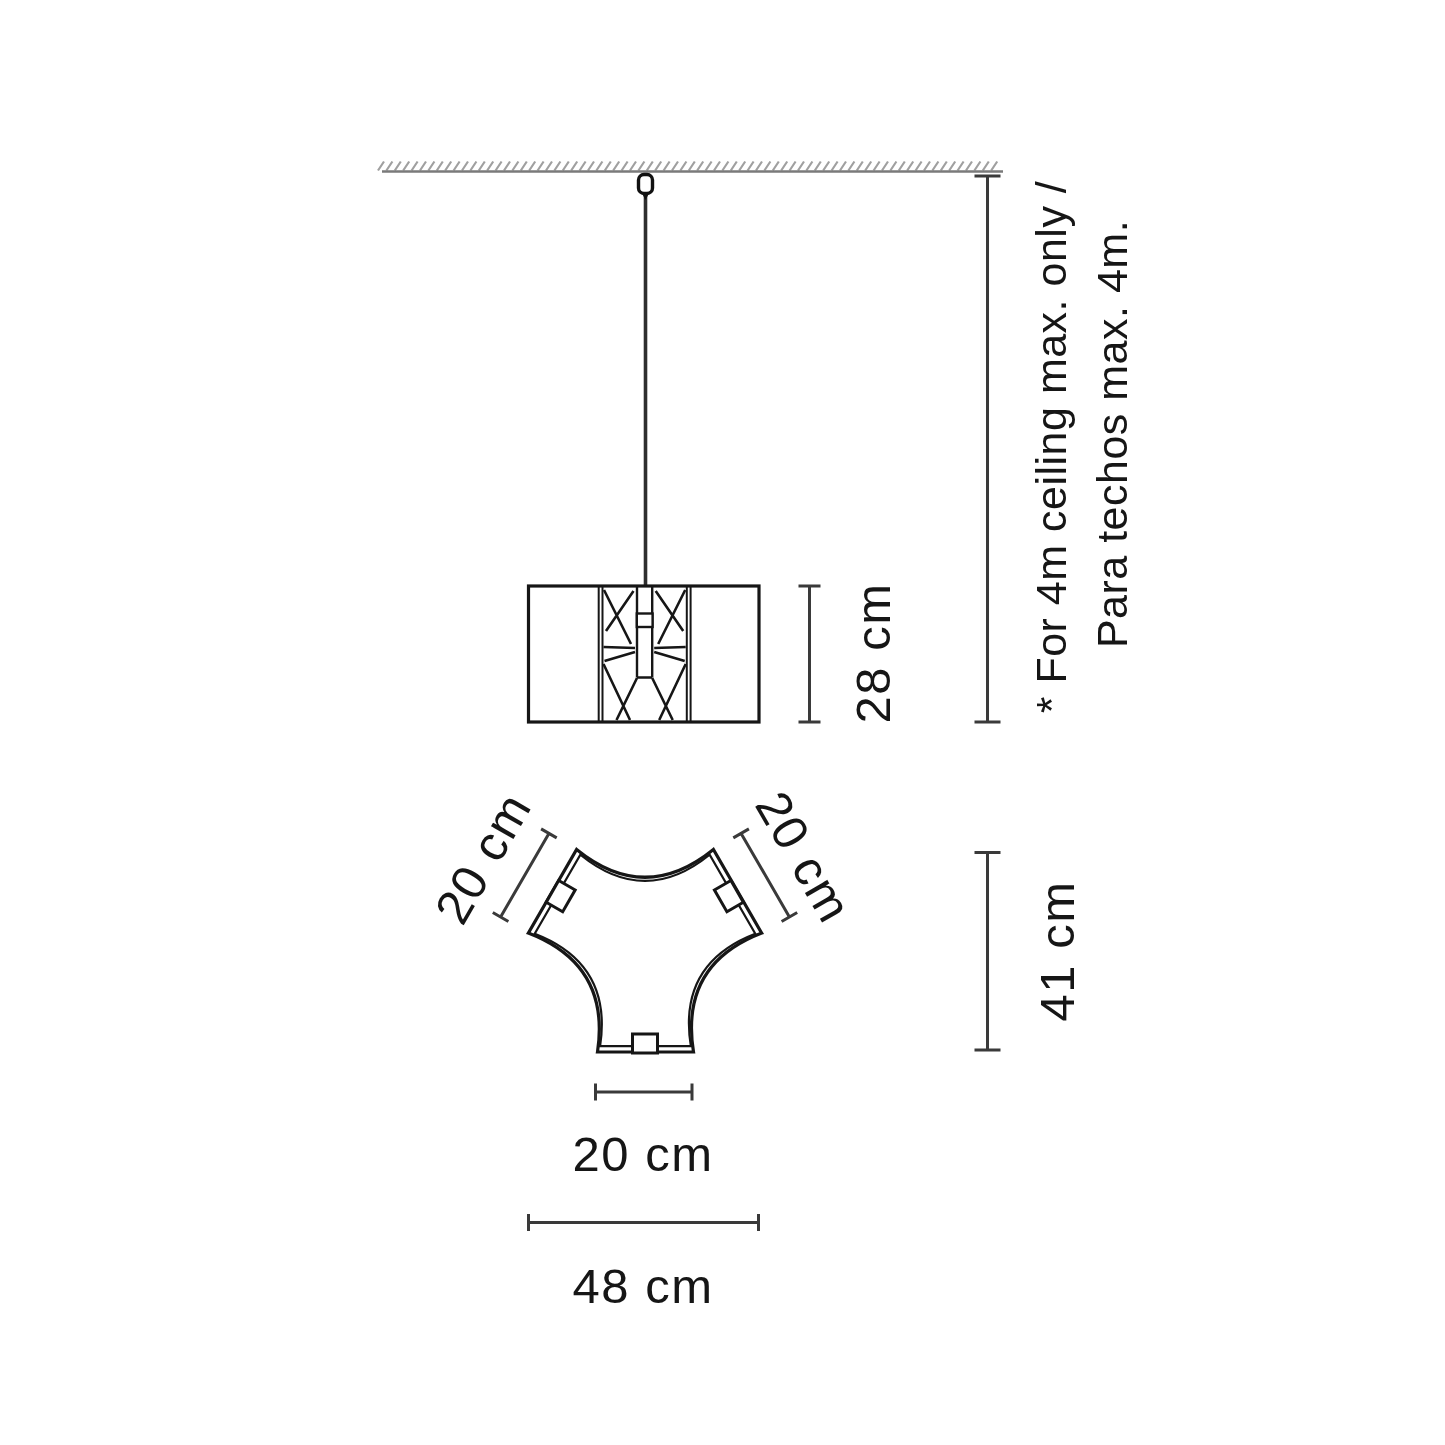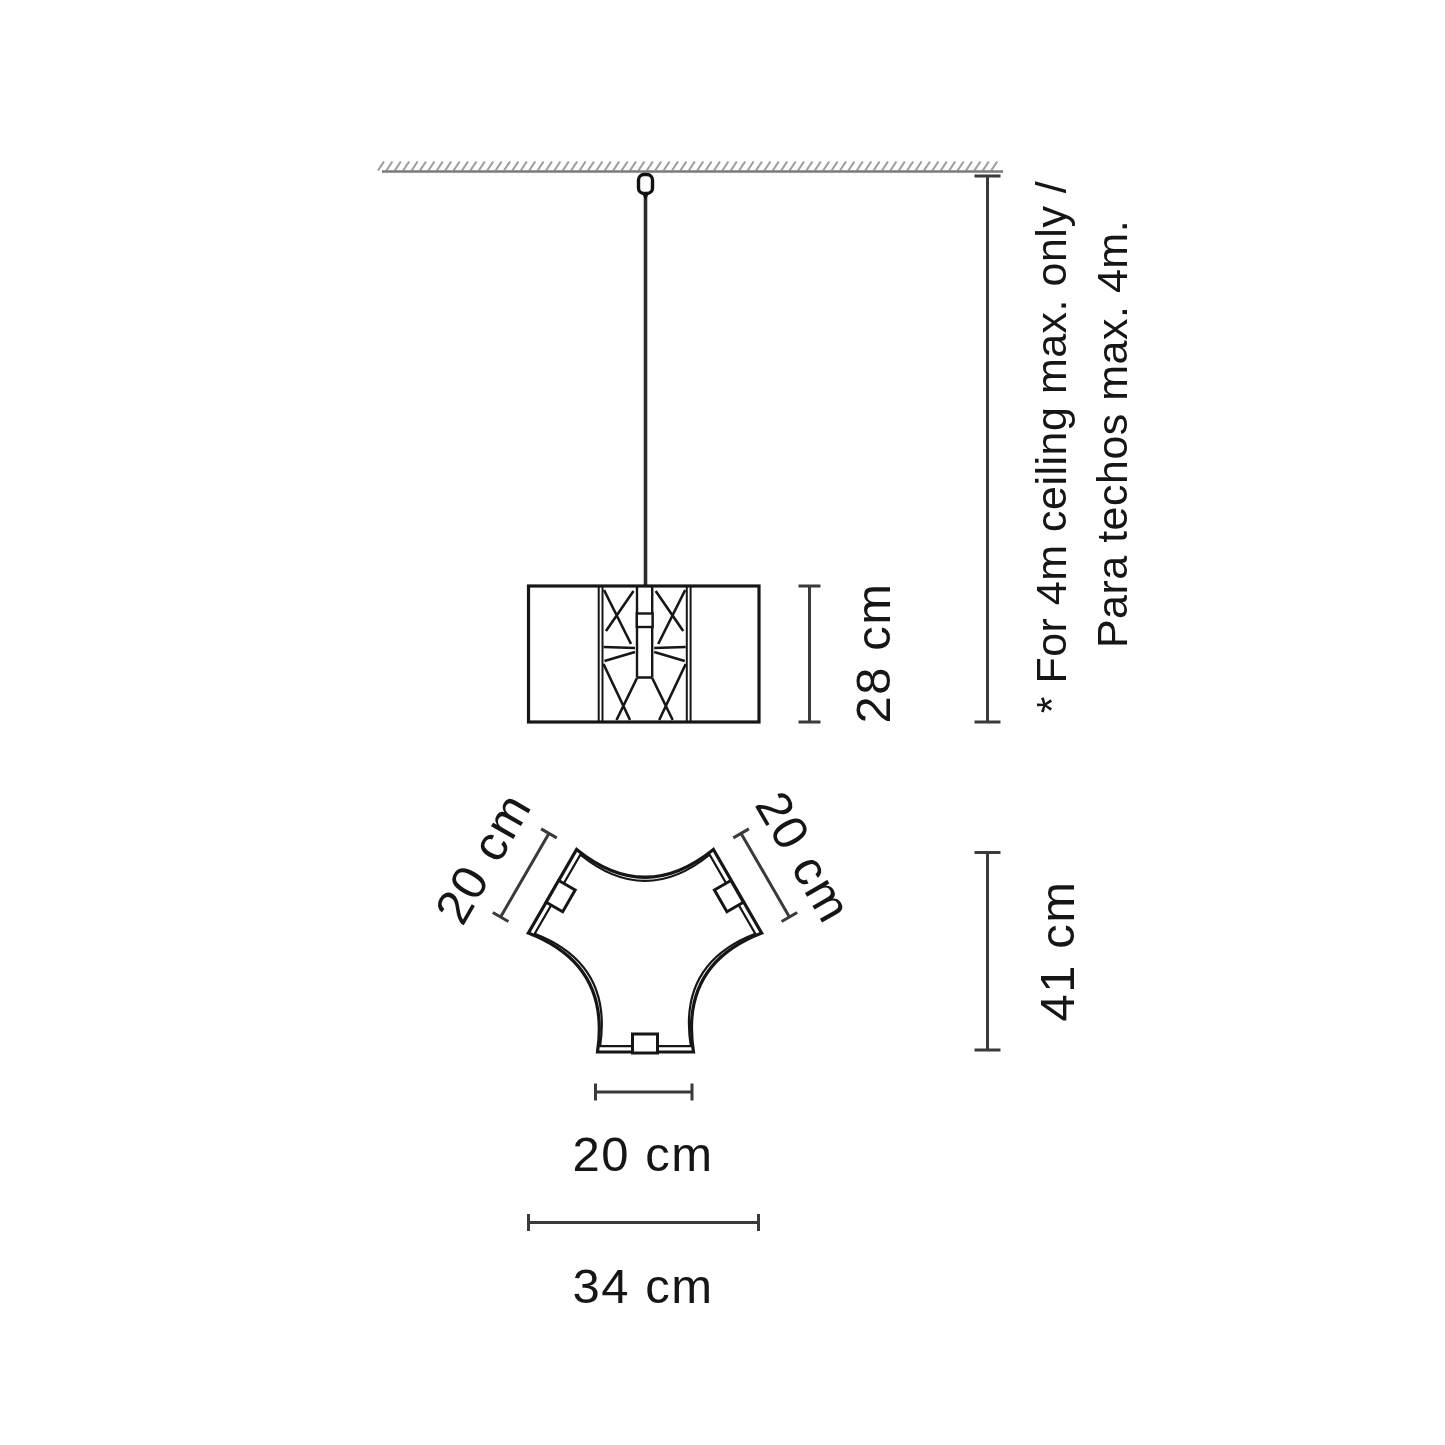--- a/index.html
+++ b/index.html
@@ -69,14 +69,14 @@
   </svg>
 
   <div class="label note-label rot-90" style="left:1051px;top:447px;">* For 4m ceiling max. only /</div>
   <div class="label note-label rot-90" style="left:1112px;top:434px;">Para techos max. 4m.</div>
 
   <div class="label dim-label rot-90" style="left:873px;top:653px;">28 cm</div>
   <div class="label dim-label rot-90" style="left:1057px;top:951px;">41 cm</div>
   <div class="label dim-label rot-60n" style="left:483px;top:858px;">20 cm</div>
   <div class="label dim-label rot-60p" style="left:804px;top:857px;">20 cm</div>
   <div class="label dim-label" style="left:643px;top:1154px;">20 cm</div>
-  <div class="label dim-label" style="left:643px;top:1286px;">34 cm</div>
+  <div class="label dim-label" style="left:643px;top:1286px;">48 cm</div>
 </div>
 
 </body></html>

